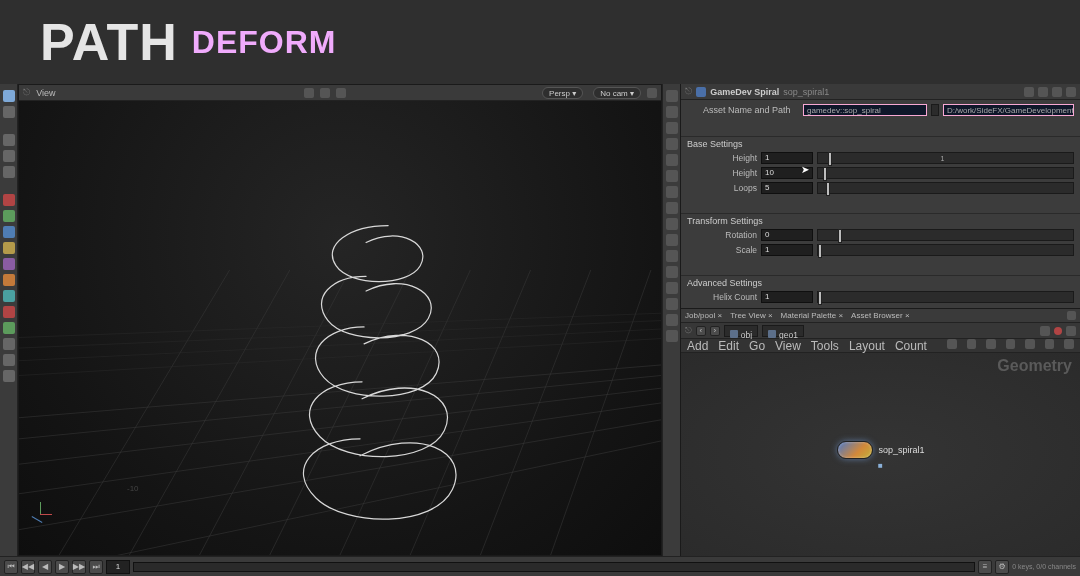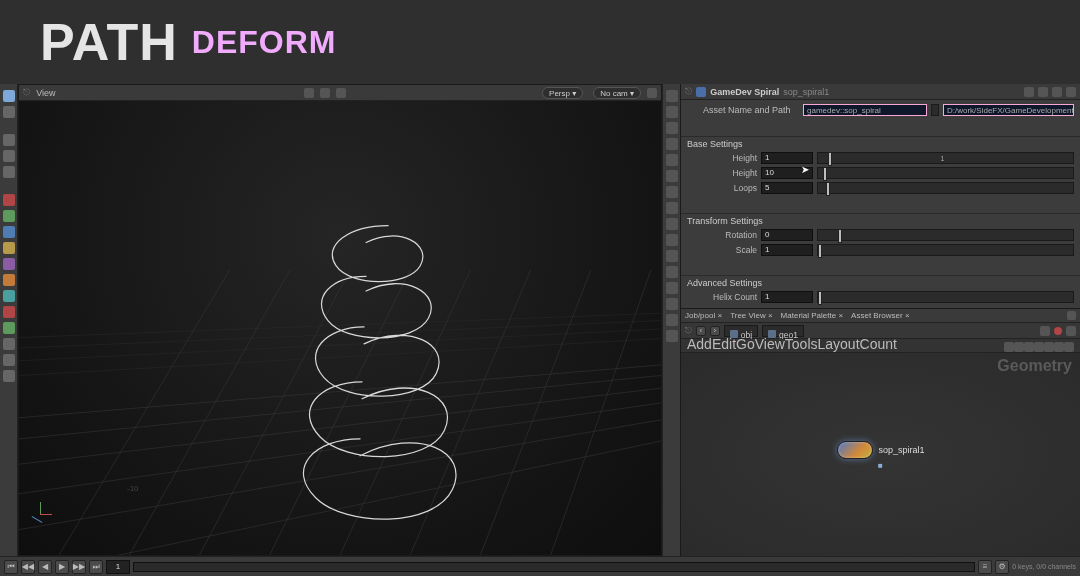--- a/index.html
+++ b/index.html
@@ -122,22 +122,22 @@
               font-size:8.5px; color:#ccc; padding:0 4px; gap:4px;}
   .net-path .arrow { width:10px;height:10px;background:#4b4b4b;border:1px solid #222;border-radius:2px;
                      display:flex;align-items:center;justify-content:center;font-size:8px;color:#bbb;}
   .net-path .crumb { height:12px; background:#2b2b2b; border:1px solid #1a1a1a; padding:4px 5px;
                      display:flex;gap:3px;}
   .net-path .crumb .cic{width:8px;height:8px;background:#5c6f8a;border-radius:1px;}
   .net-path .spacer{flex:1;}
   .net-path .pic{width:10px;height:10px;background:#555;border-radius:2px;}
   .net-path .dot{width:8px;height:8px;border-radius:50%;background:#b14444;}
 
-  .net-menu { height:14px; background:#333; border-bottom:1px solid #222; display:flex; align-items:flex-end;
-              font-size:14px; color:#bbb; padding:0 6px; }
+  .net-menu { height:14px; background:#333; border-bottom:1px solid #222; display:flex; align-items:flex-start;
+              font-size:12px; color:#bbb; padding:0 6px; gap:10px;}
   .net-menu .spacer{flex:1;}
   .net-menu .mic{width:10px;height:10px;background:#555;border-radius:2px;}
 
   .net-canvas { flex:1; position:relative; background: radial-gradient(ellipse at 50% 50%, #343434 0%, #2b2b2b 100%); }
   .net-canvas .ghost { position:absolute; right:8px; top:4px; font-size:16px; color:#5a5a5a; font-weight:600;}
   .node {
     position:absolute; left:50%; top:48%; transform:translate(-50%,-50%); display:flex; align-items:center; gap:6px;
   }
   .node .chip {
     width:36px; height:18px; border-radius:9px;

